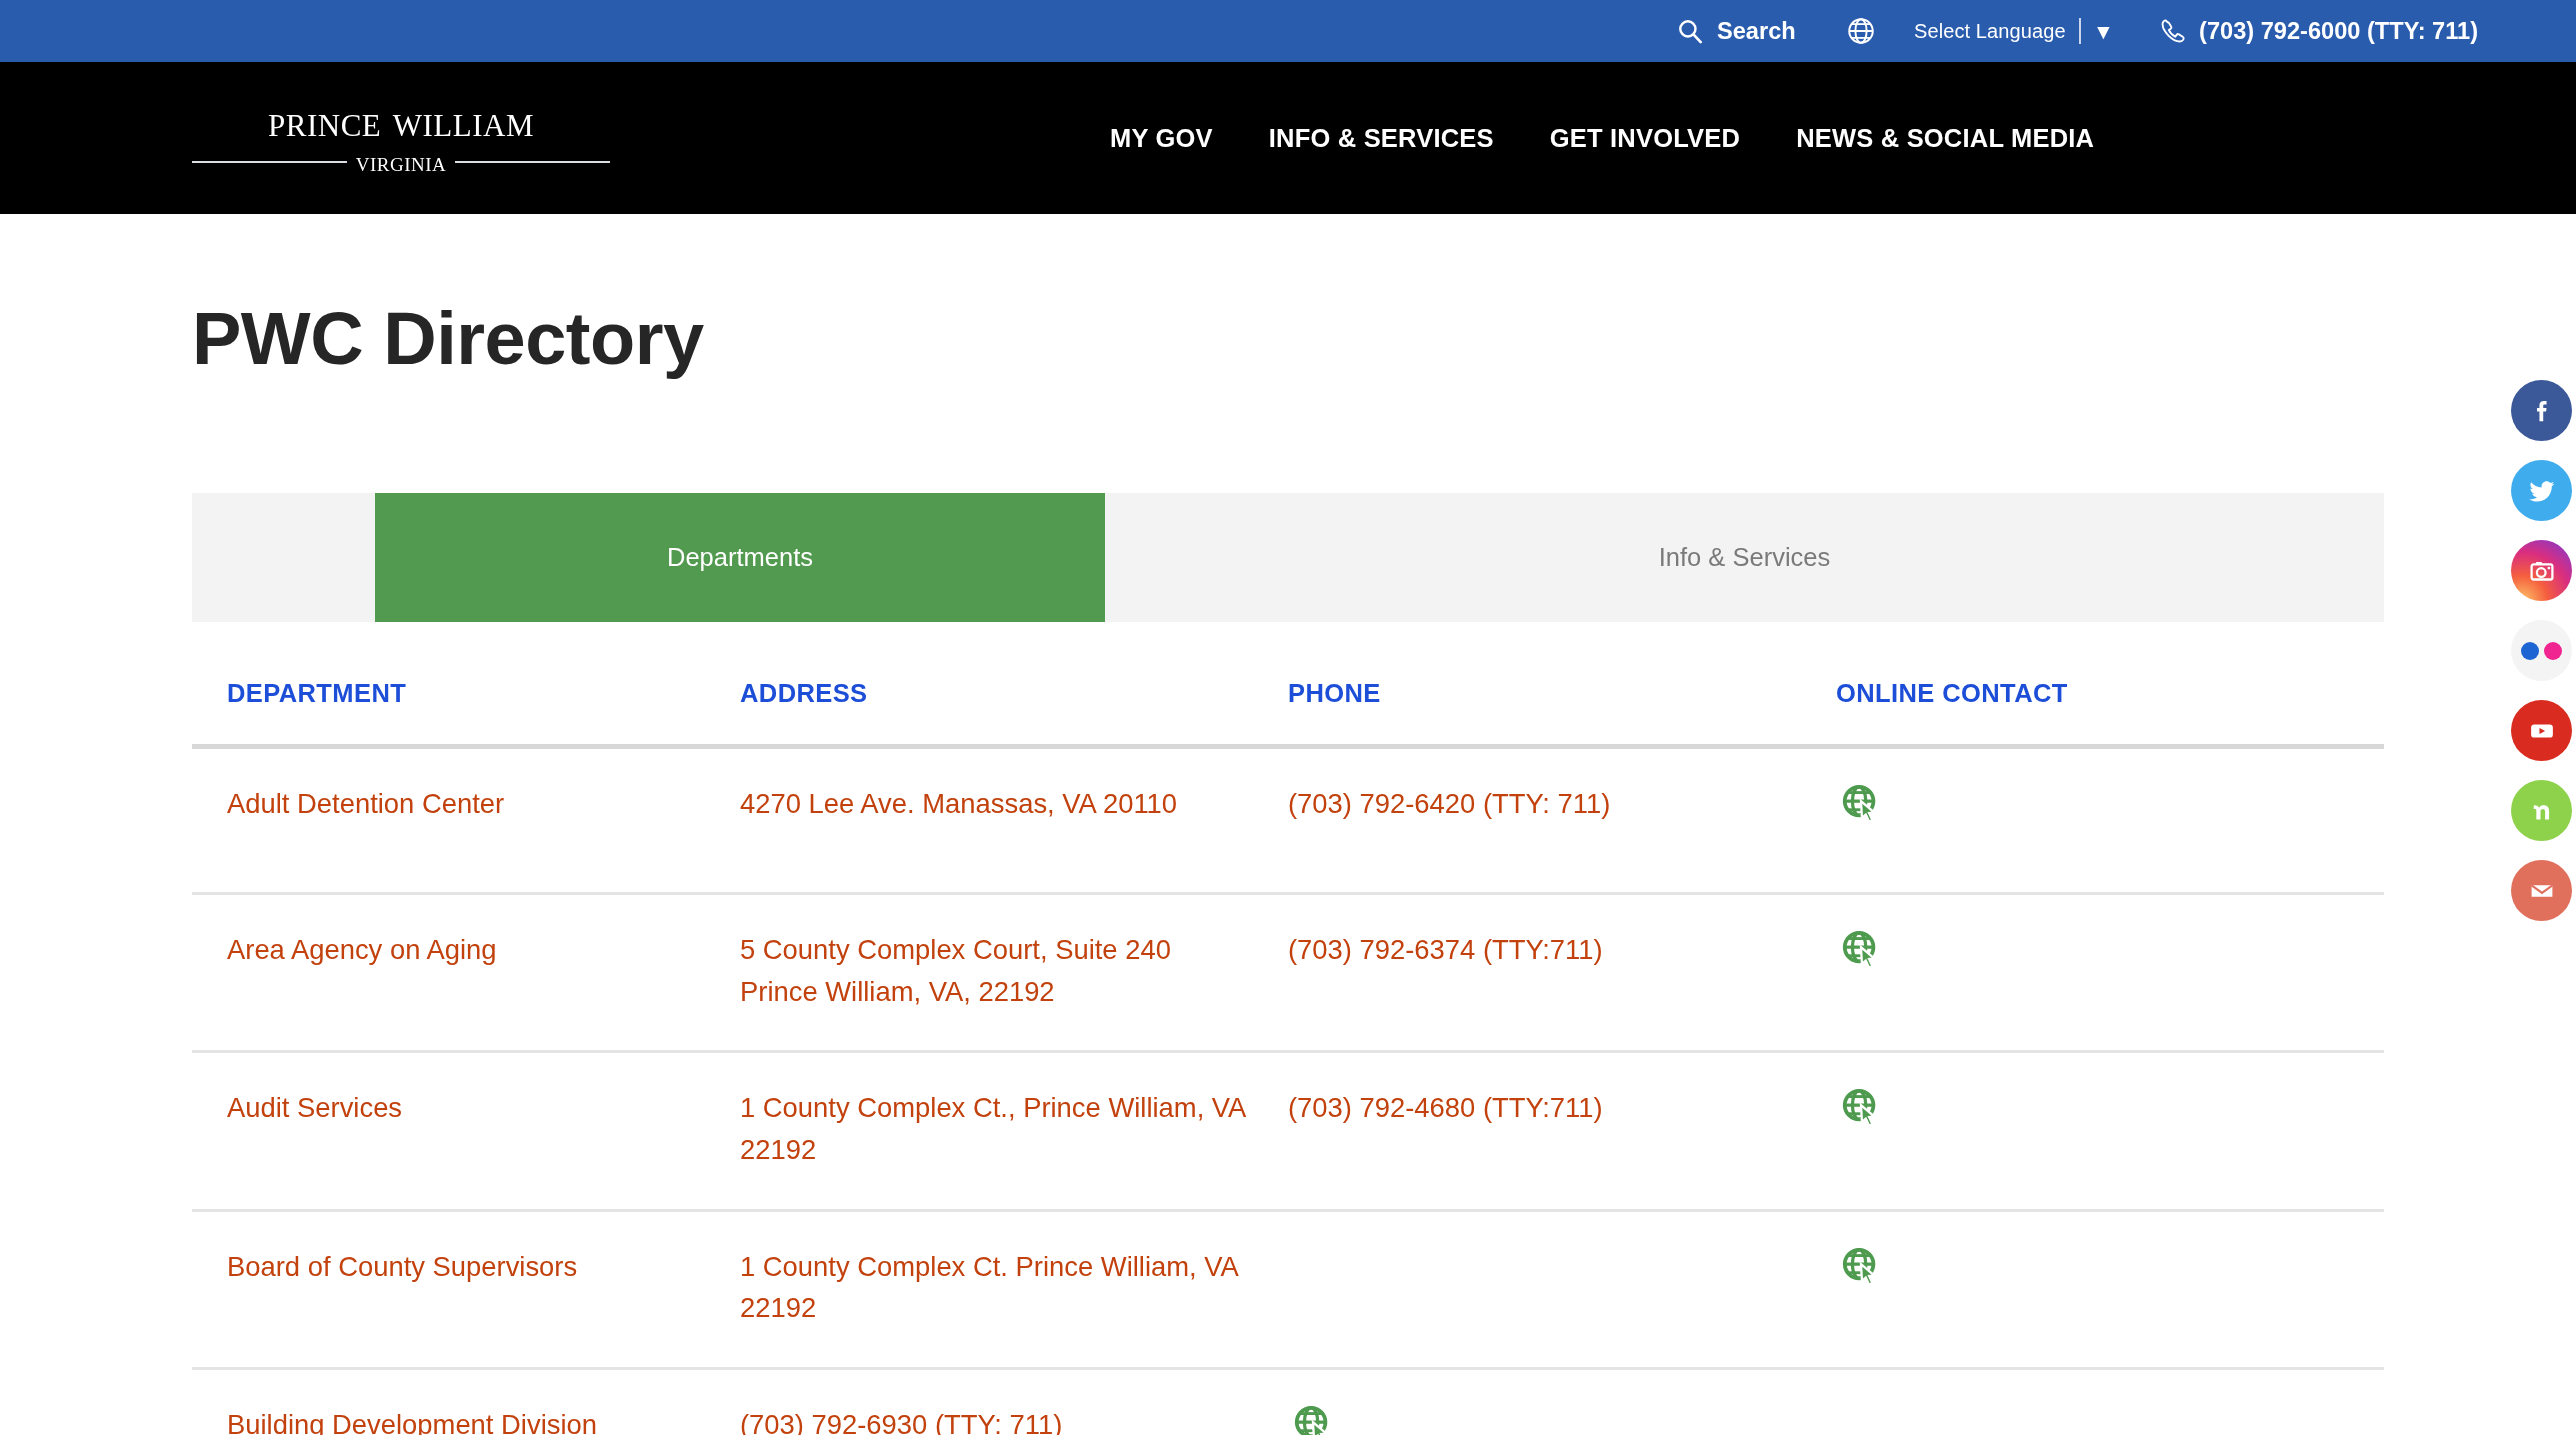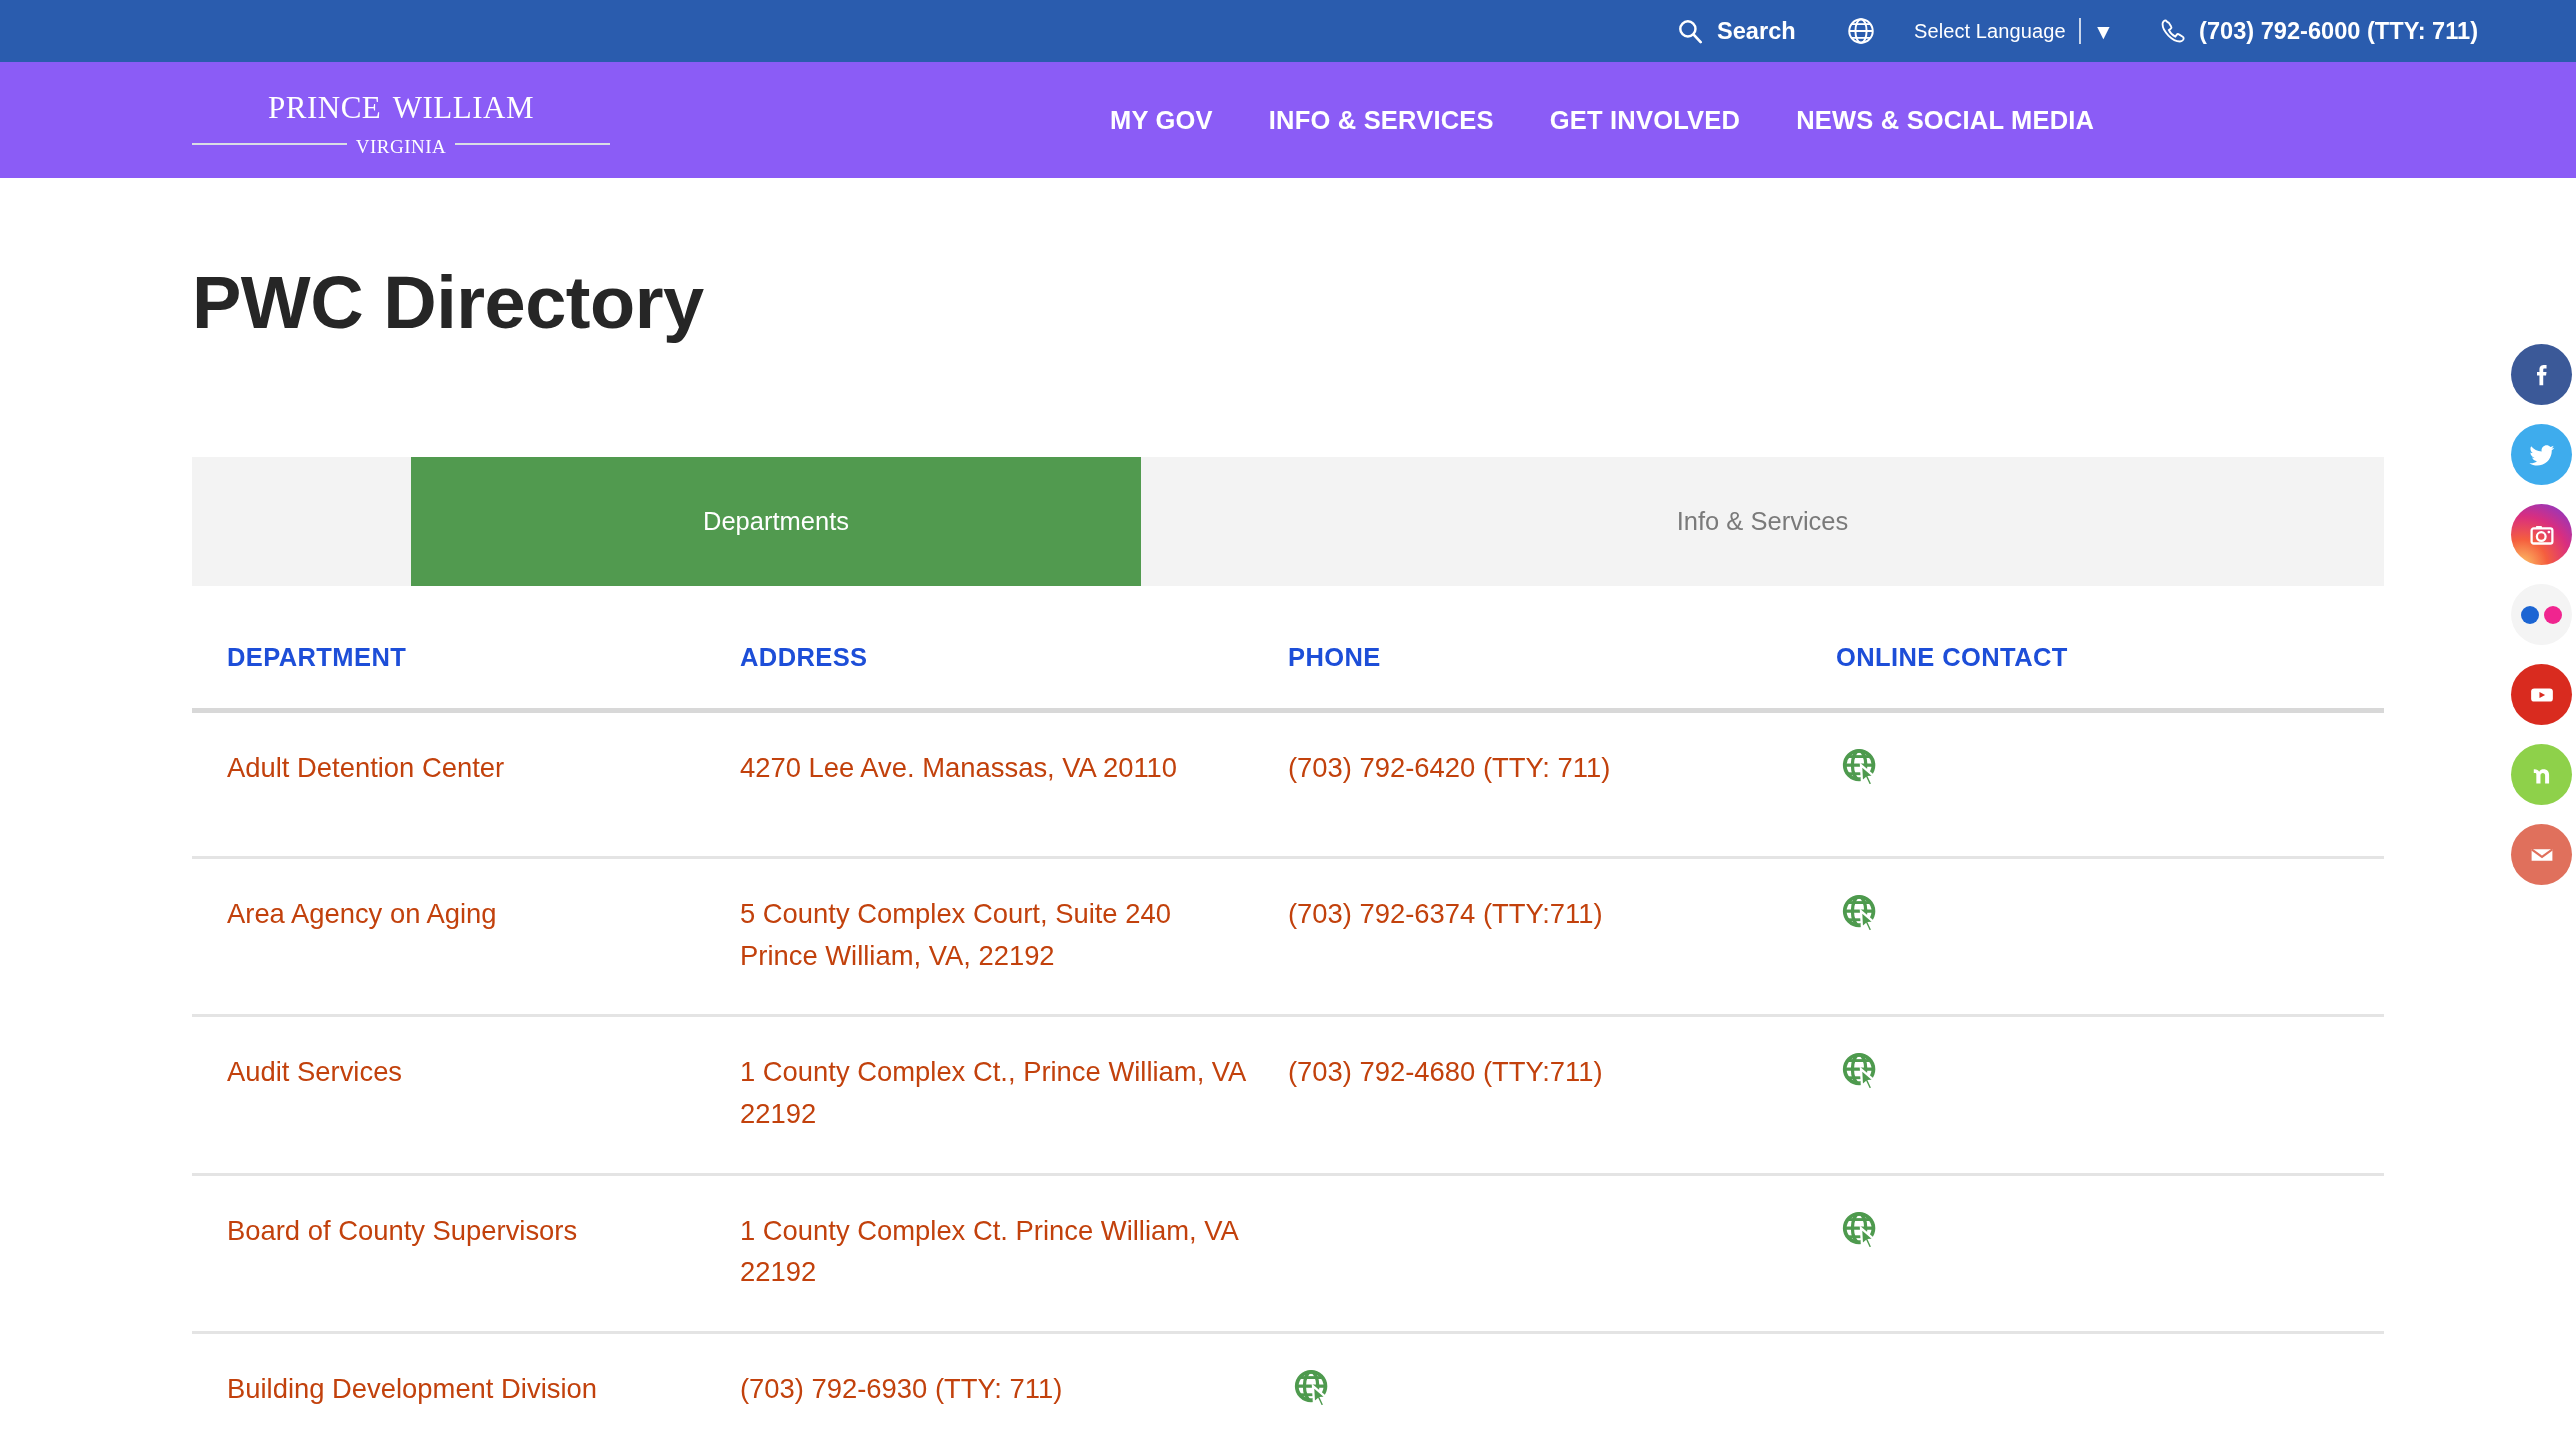--- a/index.html
+++ b/index.html
@@ -38,22 +38,22 @@
   .lang-sep {
     display: inline-block;
     width: 1.9px; height: 25.5px;
     background: rgba(255,255,255,.75);
     margin: 0 12.3px 0 13.2px;
   }
   .lang-caret { font-size: 21px; line-height: 1; }
 
   
   .header {
-    height: 116px;
-    background: #8b5cf6;
+    height: 152px;
+    background: #000000;
     display: flex;
     align-items: center;
     position: relative;
   }
   .logo {
     margin-left: 192px;
     display: flex;
     flex-direction: column;
     align-items: center;
     width: 418px;
@@ -133,21 +133,20 @@
     align-items: center;
     justify-content: center;
     font-size: 25.5px;
     cursor: pointer;
   }
   .tab.active {
     width: 730px;
     flex: 0 0 730px;
     background: #519a4f;
     color: #ffffff;
-    margin-left: 36px;
   }
   .tab.inactive {
     flex: 1 1 auto;
     color: #7a7a7a;
     background: transparent;
   }
 
   
   .table {
     margin: 0 0 0 192px;

